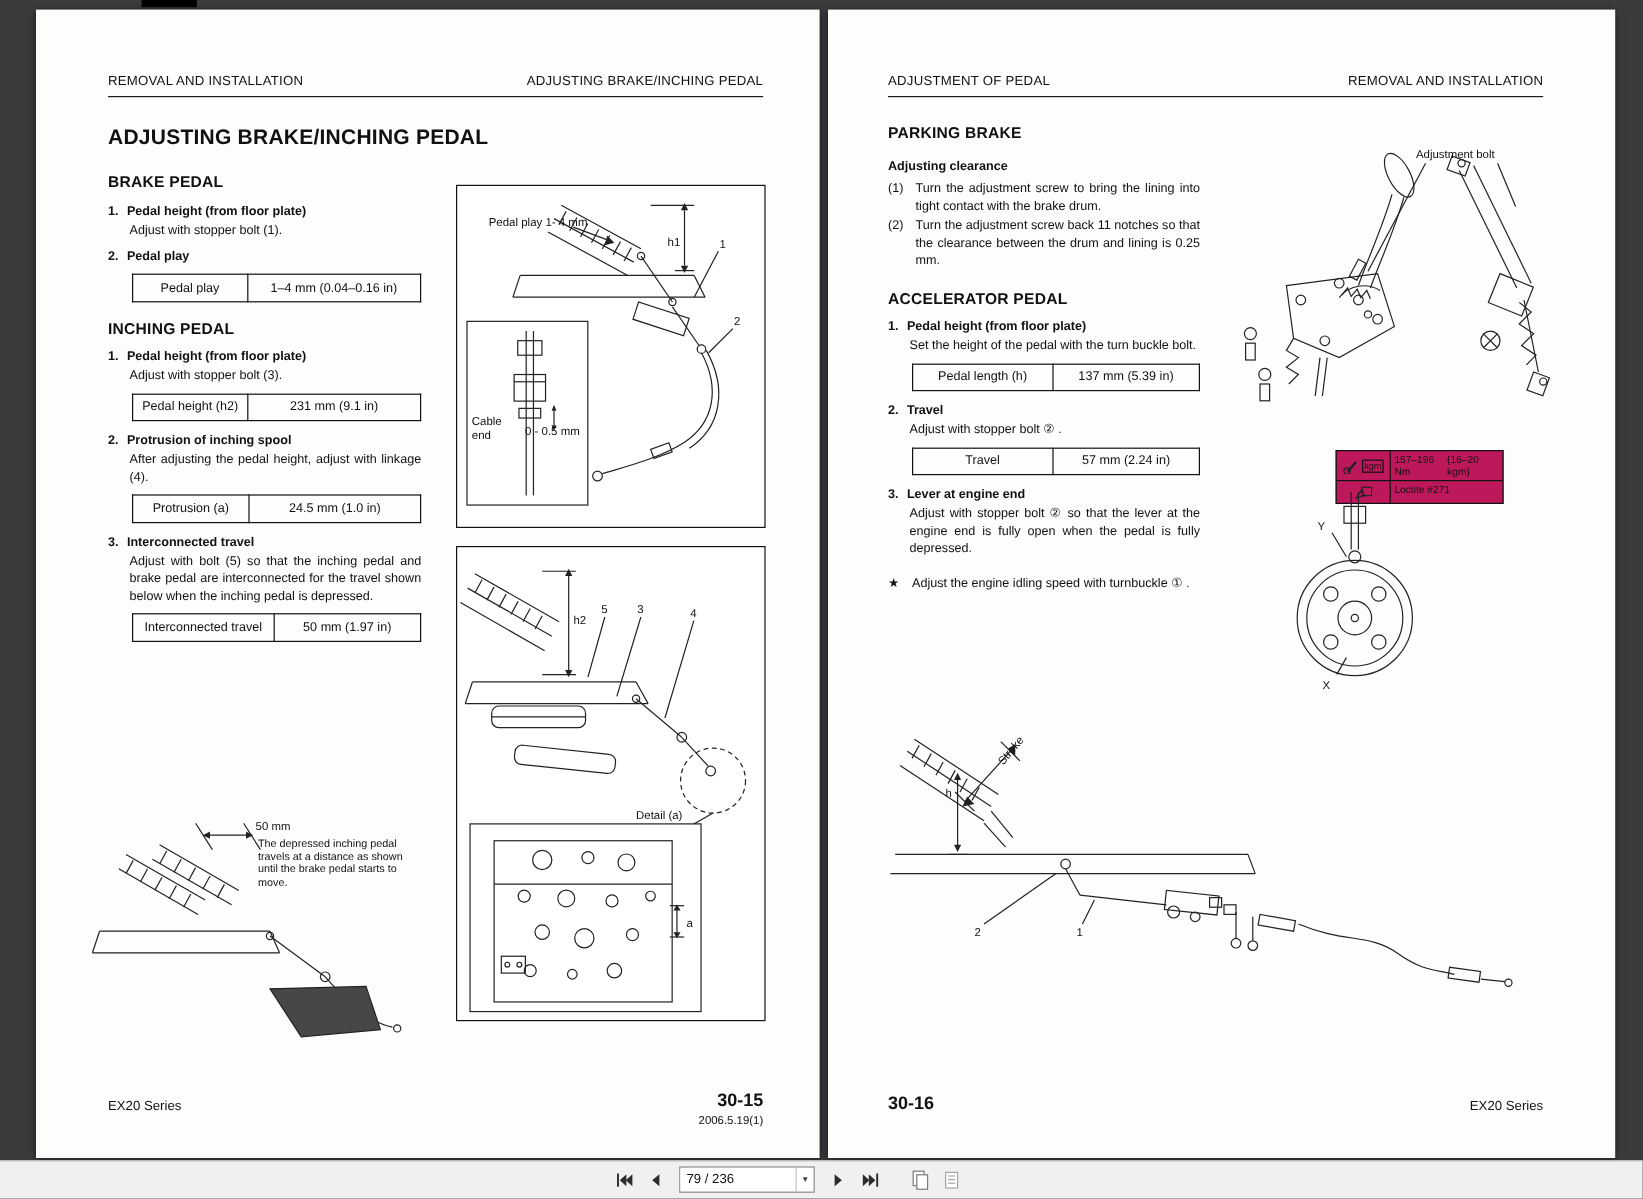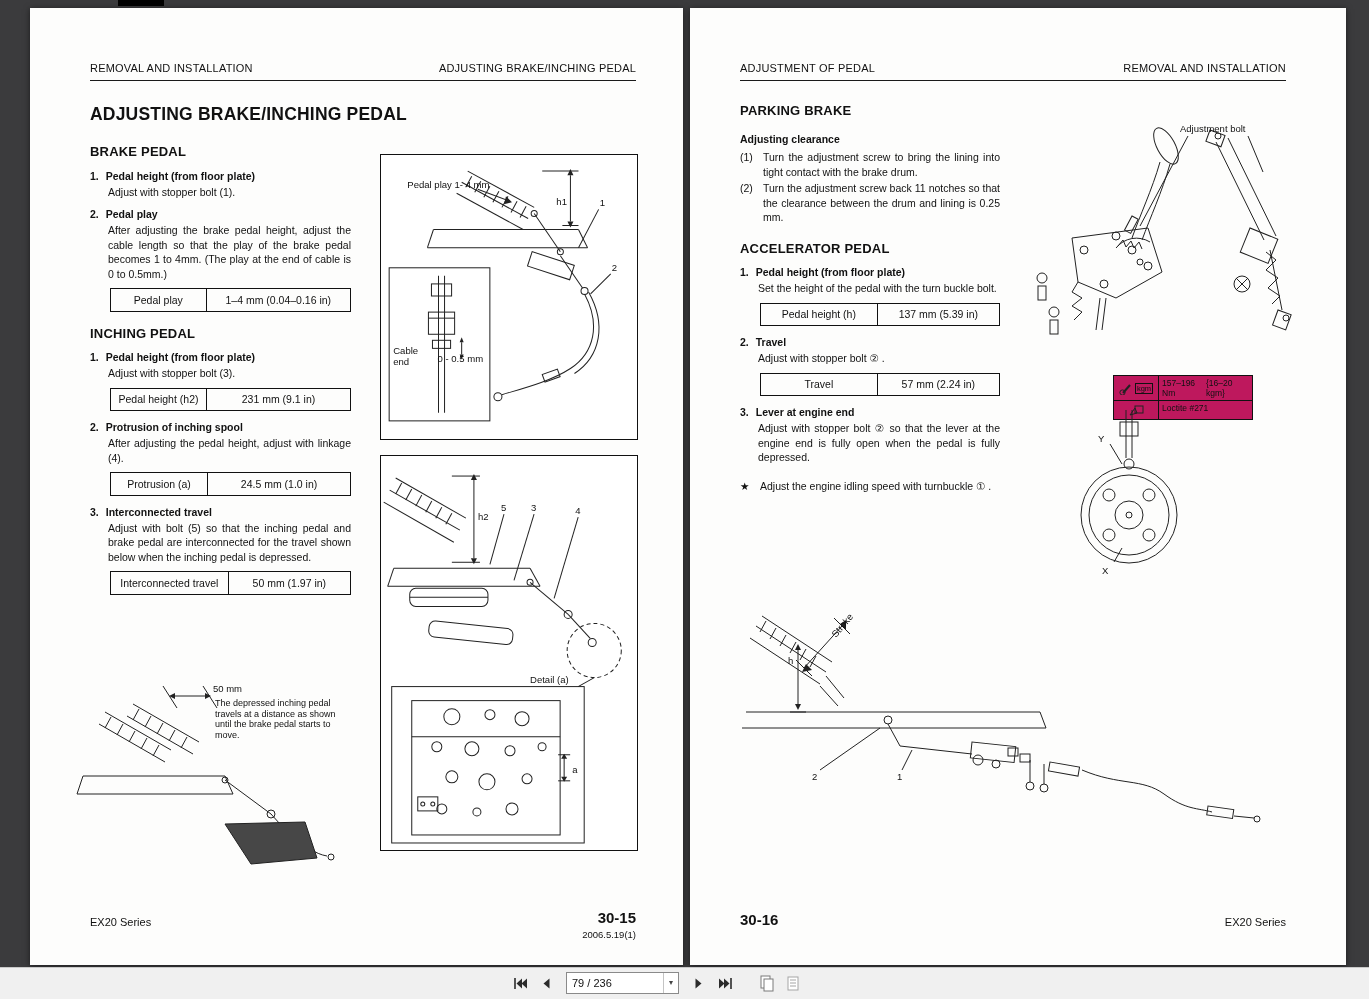--- a/index.html
+++ b/index.html
@@ -97,21 +97,20 @@
         <span>Pedal height (from floor plate)</span>
       </div>
       <div class="item-body">Adjust with stopper bolt (1).</div>
     </div>
 
     <div class="item">
       <div class="item-head">
         <span>2.</span>
         <span>Pedal play</span>
       </div>
-      <div class="item-body">After adjusting the brake pedal height, adjust the cable length so that the play of the brake pedal becomes 1 to 4mm. (The play at the end of cable is 0 to 0.5mm.)</div>
       <table class="spec">
           <tbody>
             <tr>
         <td class="cw92">Pedal play</td>
         <td class="cw145">1–4 mm (0.04–0.16 in)</td>
       </tr>
           </tbody>
         </table>
     </div>
 
@@ -366,21 +365,21 @@
 
     <div class="item">
       <div class="item-head">
         <span>1.</span>
         <span>Pedal height (from floor plate)</span>
       </div>
       <div class="item-body">Set the height of the pedal with the turn buckle bolt.</div>
       <table class="spec">
           <tbody>
             <tr>
-        <td class="cw118">Pedal height (h)</td>
+        <td class="cw118">Pedal length (h)</td>
         <td class="cw120">137 mm (5.39 in)</td>
       </tr>
           </tbody>
         </table>
     </div>
 
     <div class="item">
       <div class="item-head">
         <span>2.</span>
         <span>Travel</span>

